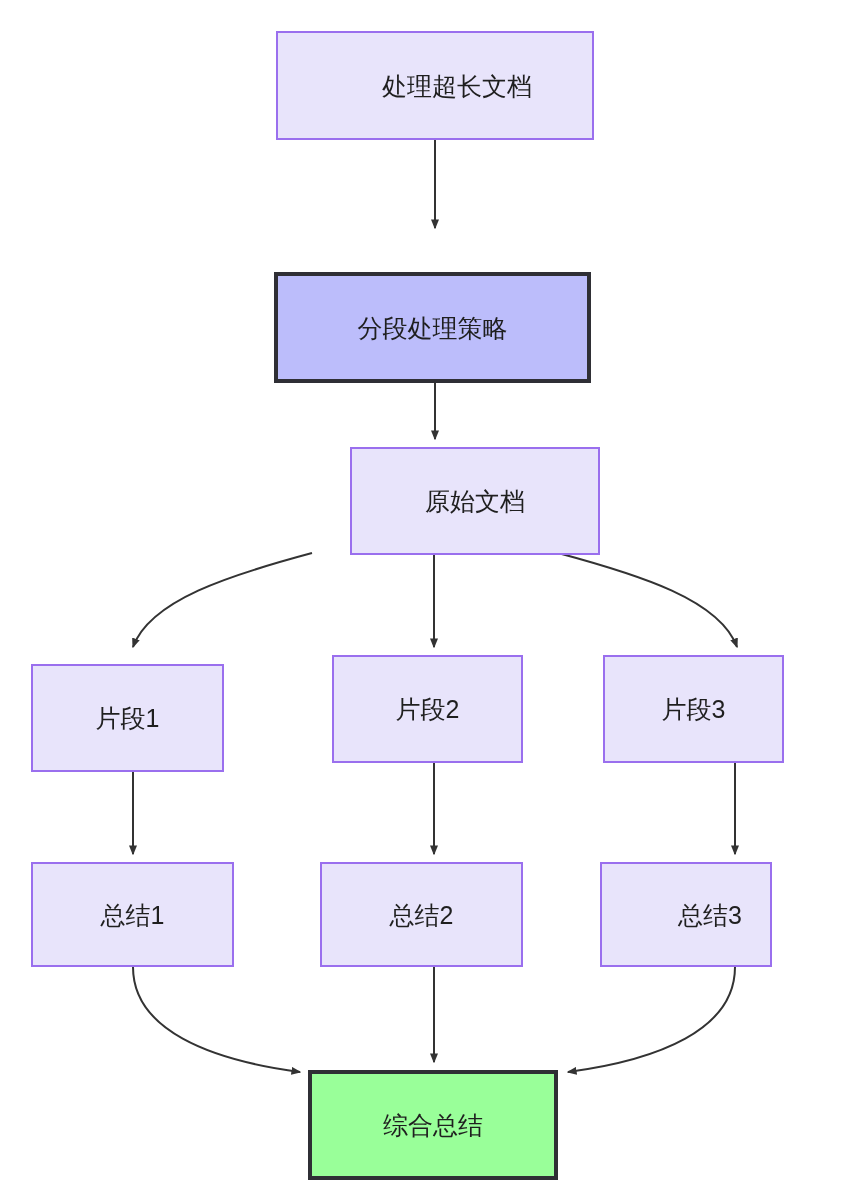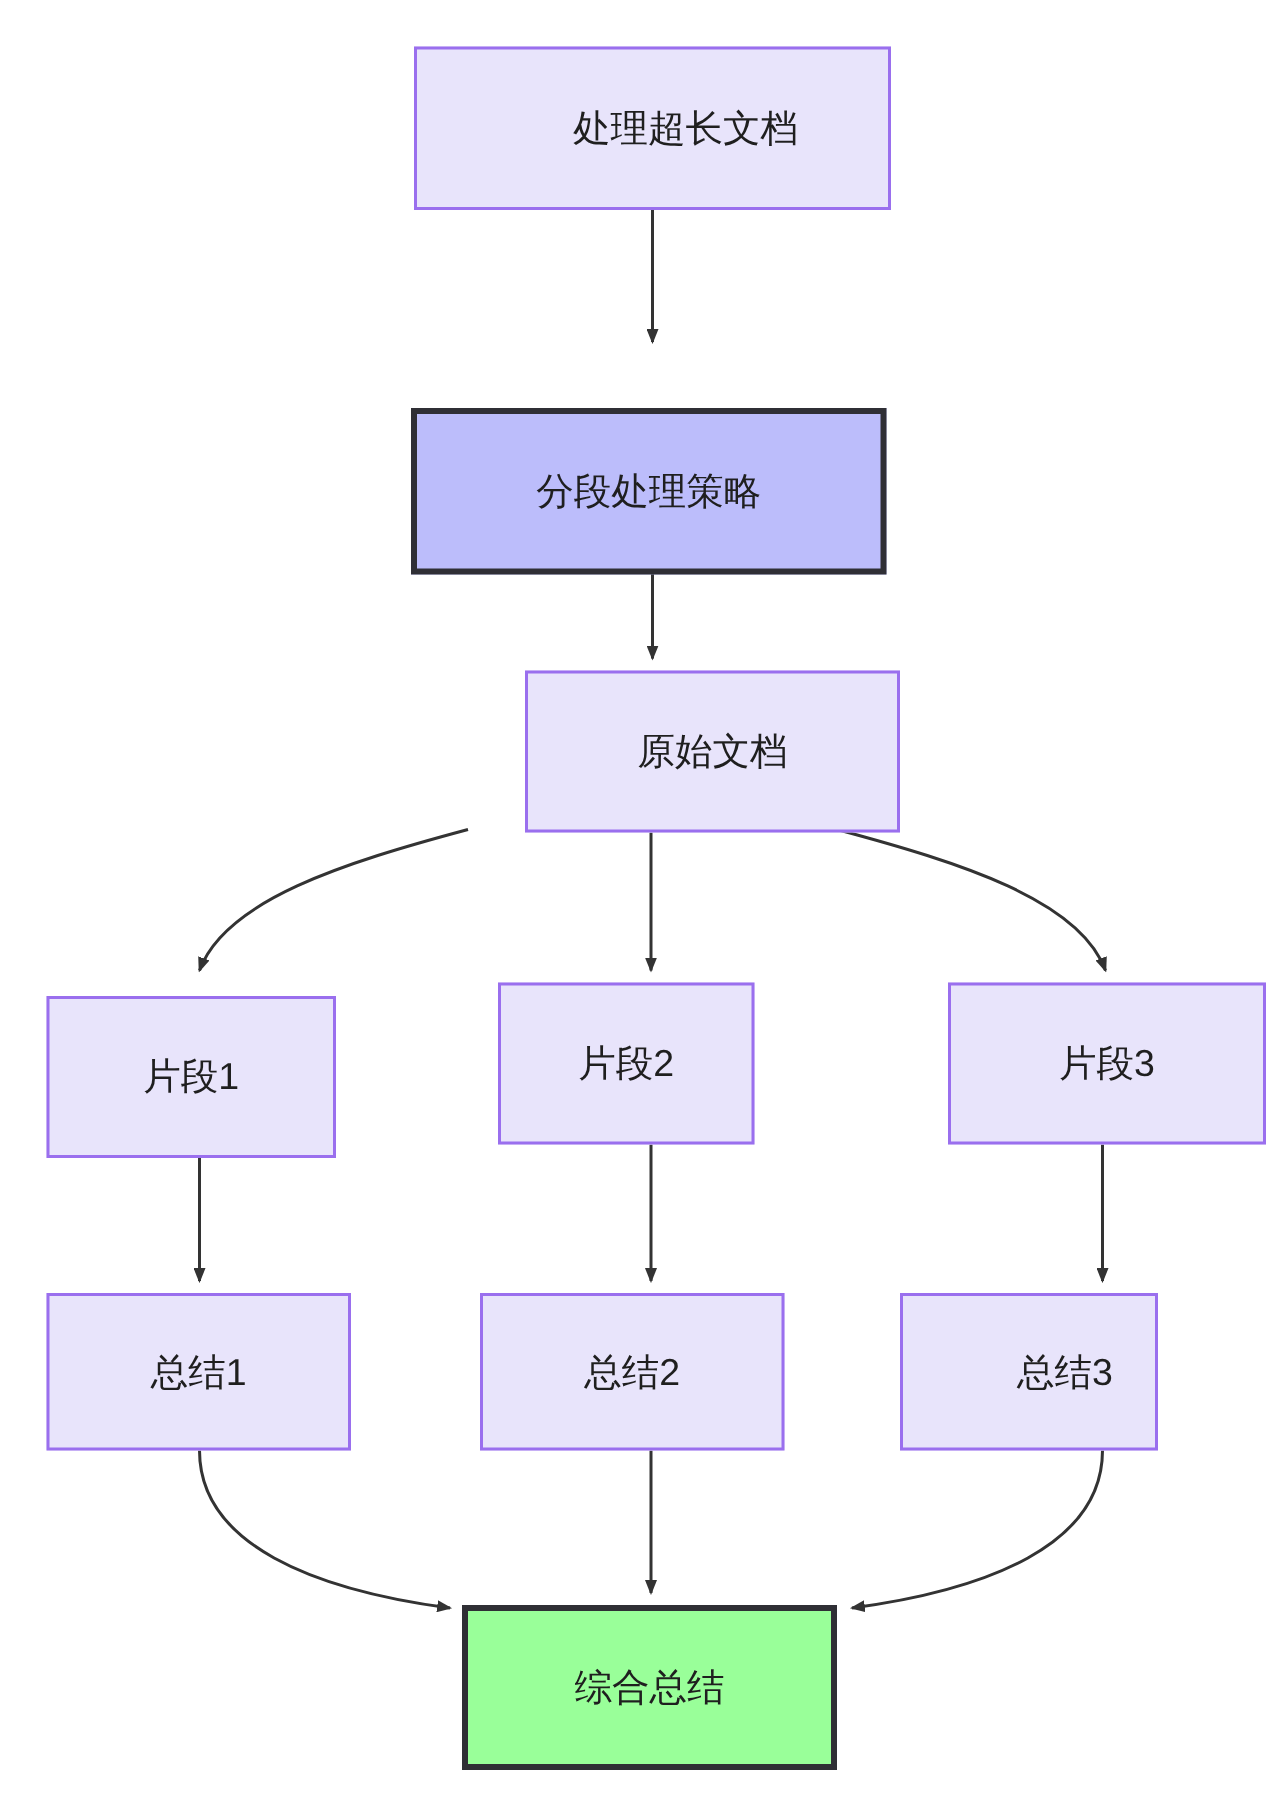--- a/index.html
+++ b/index.html
@@ -68,22 +68,22 @@
     border: 4px solid #2f2f35;
     font-size: 25px;
   }
 
   
   #node-process-long-doc   { left: 276px; top: 31px;   width: 318px; height: 109px; padding-left: 44px; }
   #node-chunk-strategy     { left: 274px; top: 236px;  width: 317px; height: 111px; margin-top: 36px; }
   #node-source-doc         { left: 310px; top: 447px;  width: 250px; height: 108px; margin-left: 40px; }
 
   #node-segment-1          { left: 31px;  top: 664px;  width: 193px; height: 108px; }
-  #node-segment-2          { left: 332px; top: 655px;  width: 171px; height: 108px; }
-  #node-segment-3          { left: 632px; top: 655px;  width: 212px; height: 108px; }
+  #node-segment-2          { left: 332px; top: 655px;  width: 191px; height: 108px; }
+  #node-segment-3          { left: 603px; top: 655px;  width: 181px; height: 108px; }
 
   #node-summary-1          { left: 31px;  top: 862px;  width: 203px; height: 105px; }
   #node-summary-2          { left: 320px; top: 862px;  width: 203px; height: 105px; }
   #node-summary-3          { left: 600px; top: 862px;  width: 172px; height: 105px; padding-left: 48px; }
 
   #node-final-summary      { left: 308px; top: 1070px; width: 250px; height: 110px; }
 </style>
 </head>
 <body>
 

